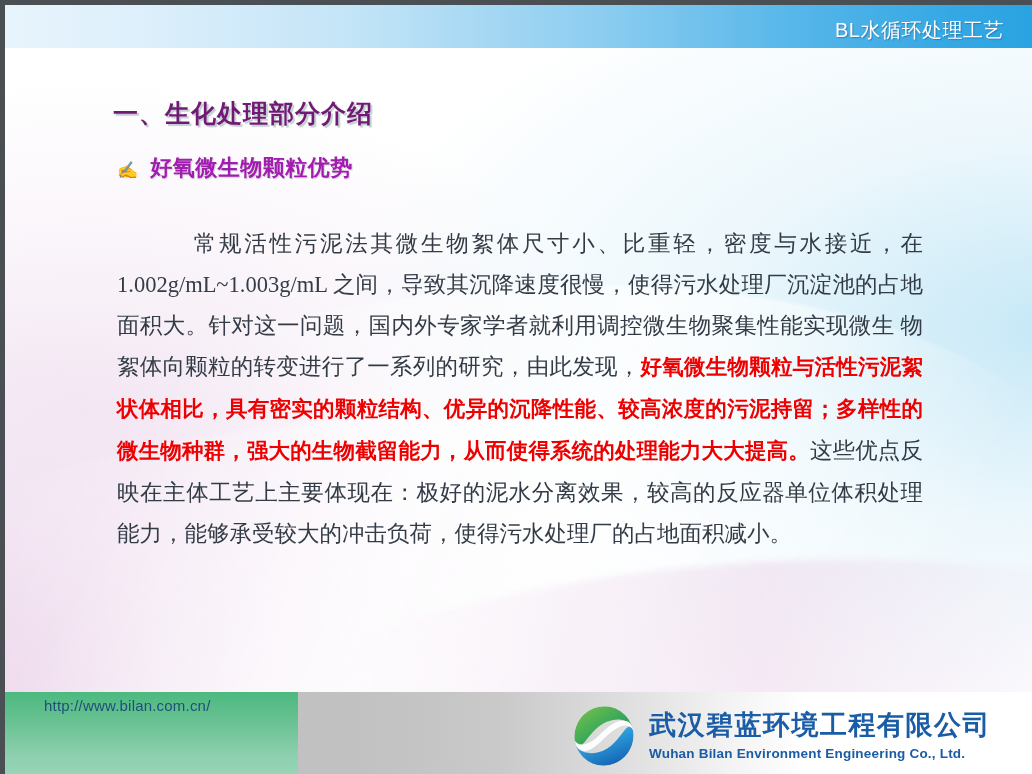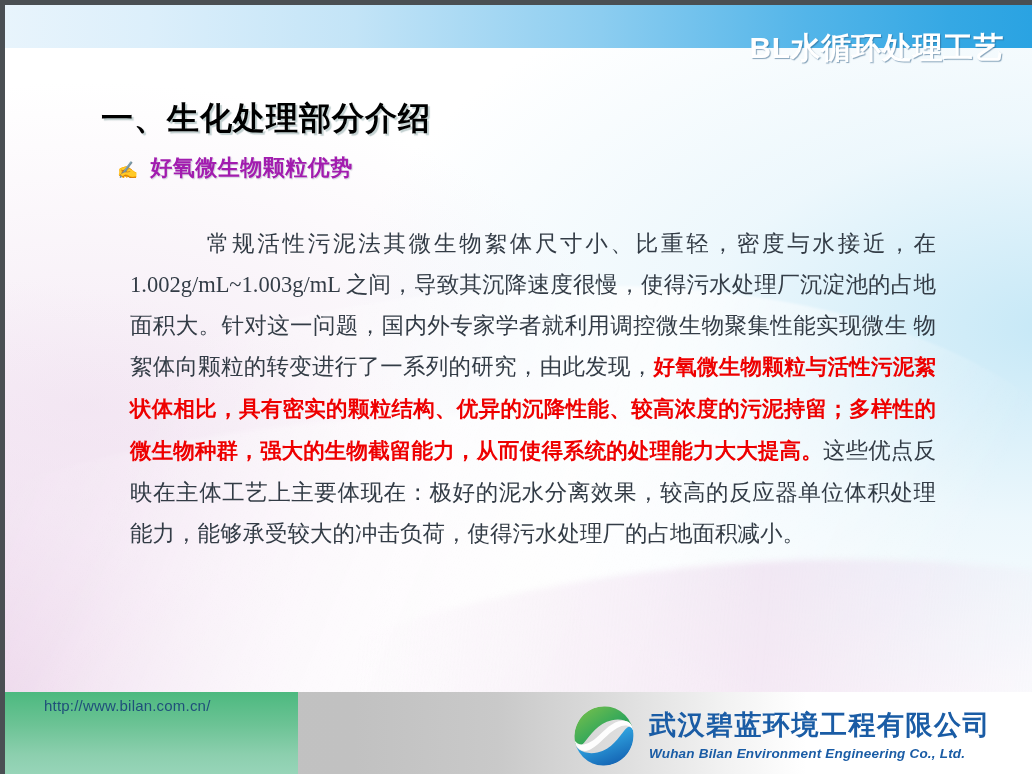--- a/index.html
+++ b/index.html
@@ -76,37 +76,37 @@
         #dcefFb 14%,
         #c3e4f7 34%,
         #8ccdf0 58%,
         #53b5e9 78%,
         #35a8e4 92%,
         #2aa3e2 100%);
   }
   .header-title {
     position: absolute;
     right: 28px;
-    top: 23px;
-    font-size: 30px;
-    font-weight: bold;
+    top: 12px;
+    font-size: 20px;
+    font-weight: normal;
     color: #ffffff;
     letter-spacing: 0.5px;
     text-shadow: 1px 1px 1px rgba(40,90,130,0.55);
     white-space: nowrap;
   }
 
   
   .slide-title {
     position: absolute;
-    left: 96px;
+    left: 108px;
     top: 92px;
-    font-size: 32px;
-    font-weight: bold;
-    color: #000000;
+    font-size: 25px;
+    font-weight: bold;
+    color: #701a75;
     letter-spacing: 1px;
     text-shadow: 2px 2px 1px rgba(120,150,150,0.45);
     white-space: nowrap;
   }
 
   
   .subtitle-row {
     position: absolute;
     left: 112px;
     top: 148px;
@@ -134,21 +134,20 @@
     position: absolute;
     left: 112px;
     top: 218px;
     width: 806px;
     font-family: "Liberation Serif", serif;
     font-size: 22.5px;
     line-height: 41px;
     color: #333c46;
     text-align: justify;
     text-justify: inter-character;
-    margin-left: 13px;
   }
   .body-text .indent { display: inline-block; width: 74px; }
   .body-text .hl {
     color: #ee0000;
     font-weight: bold;
     font-family: "Liberation Sans", sans-serif;
     font-size: 21.5px;
   }
   .body-text .seg { white-space: normal; }
 
@@ -208,21 +207,20 @@
     letter-spacing: 1.5px;
     white-space: nowrap;
   }
   .logo-en {
     margin-top: 8px;
     font-size: 13.5px;
     font-weight: bold;
     color: #1a5ca5;
     letter-spacing: 0.2px;
     white-space: nowrap;
-    font-style: italic;
   }
 </style>
 </head>
 <body>
 
 <div id="slide">
 
   <div class="bg-base"></div>
   <div class="swoosh swoosh-a"></div>
   <div class="swoosh swoosh-b"></div>

